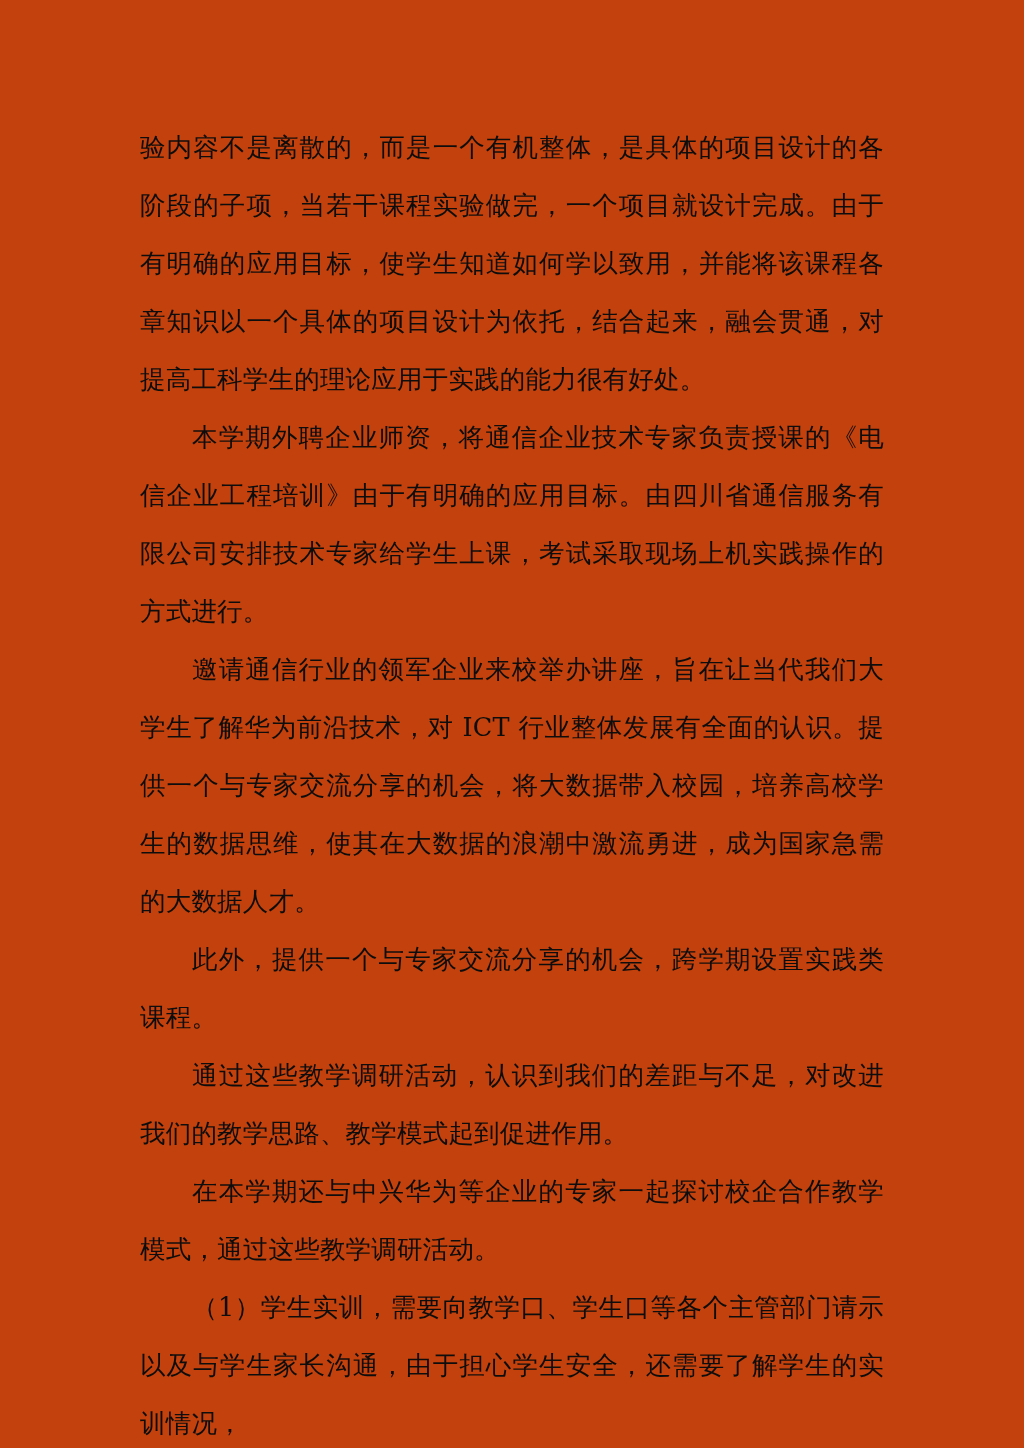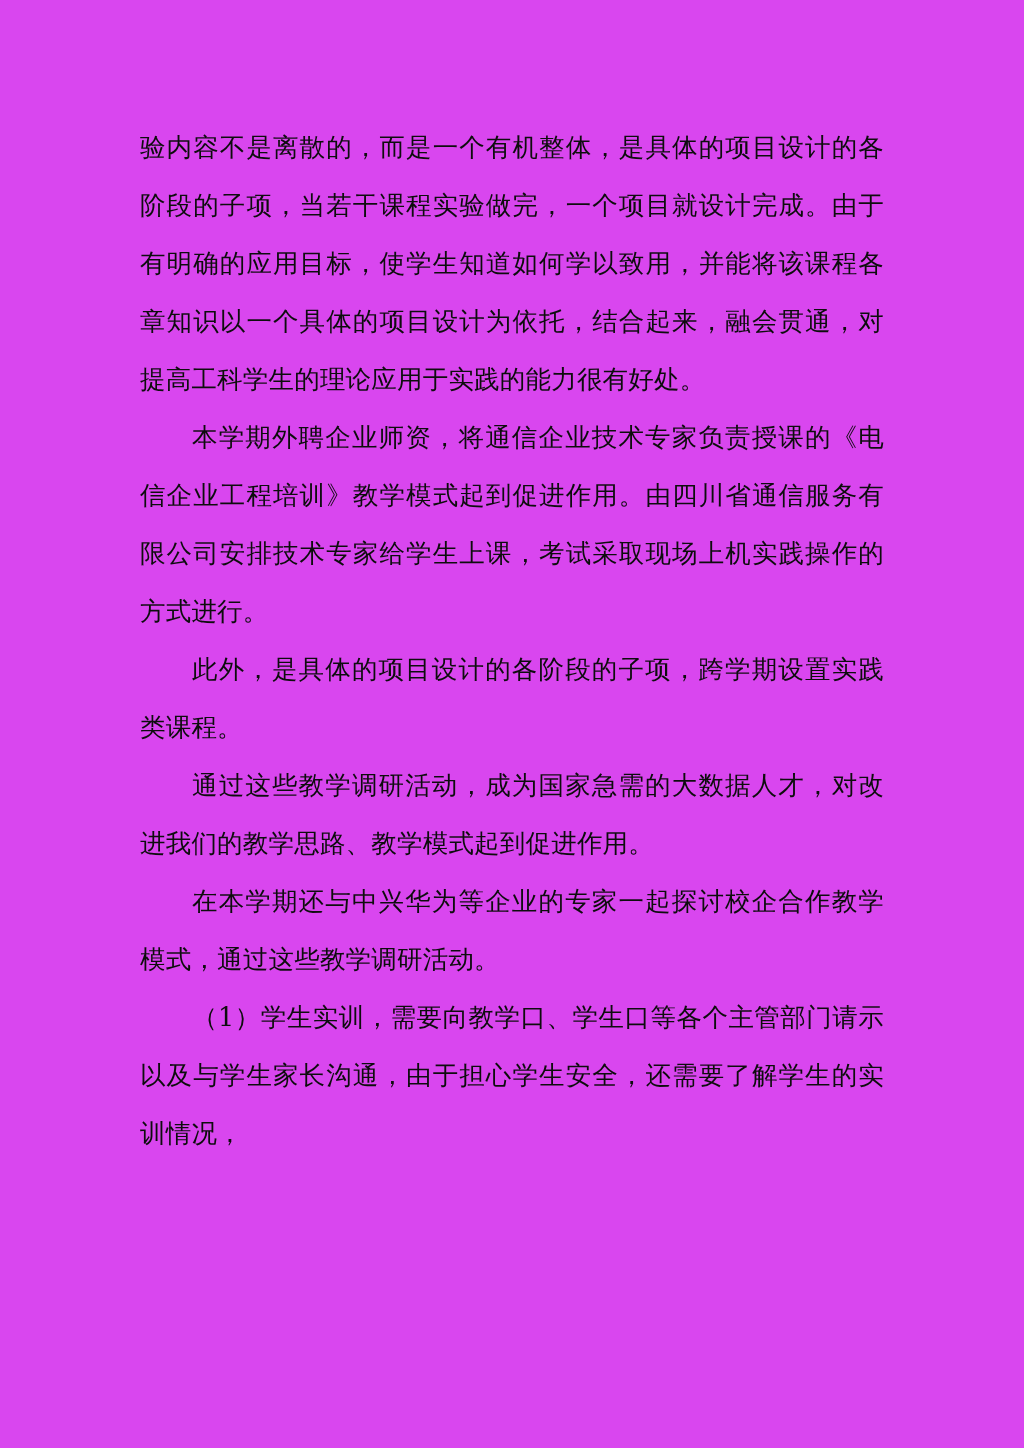--- a/index.html
+++ b/index.html
@@ -11,21 +11,21 @@
     height: 1448px;
     background: #ffffff;
     font-family: "DejaVu Serif", "Liberation Serif", serif;
     color: #000000;
     overflow: hidden;
   }
   .page {
     position: relative;
     width: 1024px;
     height: 1448px;
-    background: #d946ef;
+    background: #c2410c;
     box-sizing: border-box;
     padding: 118px 140px 60px 140px;
   }
   .doc-body {
     width: 744px;
   }
   .para {
     margin: 0 0 0 0;
     font-size: 25.5px;
     line-height: 58px;
@@ -39,19 +39,20 @@
   .para.indent {
     text-indent: 52px;
   }
 </style>
 </head>
 <body>
 
 <div class="page">
   <div class="doc-body">
     <p class="para">验内容不是离散的，而是一个有机整体，是具体的项目设计的各阶段的子项，当若干课程实验做完，一个项目就设计完成。由于有明确的应用目标，使学生知道如何学以致用，并能将该课程各章知识以一个具体的项目设计为依托，结合起来，融会贯通，对提高工科学生的理论应用于实践的能力很有好处。</p>
-    <p class="para indent">本学期外聘企业师资，将通信企业技术专家负责授课的《电信企业工程培训》教学模式起到促进作用。由四川省通信服务有限公司安排技术专家给学生上课，考试采取现场上机实践操作的方式进行。</p>
-    <p class="para indent">此外，是具体的项目设计的各阶段的子项，跨学期设置实践类课程。</p>
-    <p class="para indent">通过这些教学调研活动，成为国家急需的大数据人才，对改进我们的教学思路、教学模式起到促进作用。</p>
+    <p class="para indent">本学期外聘企业师资，将通信企业技术专家负责授课的《电信企业工程培训》由于有明确的应用目标。由四川省通信服务有限公司安排技术专家给学生上课，考试采取现场上机实践操作的方式进行。</p>
+    <p class="para indent">邀请通信行业的领军企业来校举办讲座，旨在让当代我们大学生了解华为前沿技术，对 ICT 行业整体发展有全面的认识。提供一个与专家交流分享的机会，将大数据带入校园，培养高校学生的数据思维，使其在大数据的浪潮中激流勇进，成为国家急需的大数据人才。</p>
+    <p class="para indent">此外，提供一个与专家交流分享的机会，跨学期设置实践类课程。</p>
+    <p class="para indent">通过这些教学调研活动，认识到我们的差距与不足，对改进我们的教学思路、教学模式起到促进作用。</p>
     <p class="para indent">在本学期还与中兴华为等企业的专家一起探讨校企合作教学模式，通过这些教学调研活动。</p>
     <p class="para indent">（1）学生实训，需要向教学口、学生口等各个主管部门请示以及与学生家长沟通，由于担心学生安全，还需要了解学生的实训情况，</p>
   </div>
 </div>
 
 </body></html>

